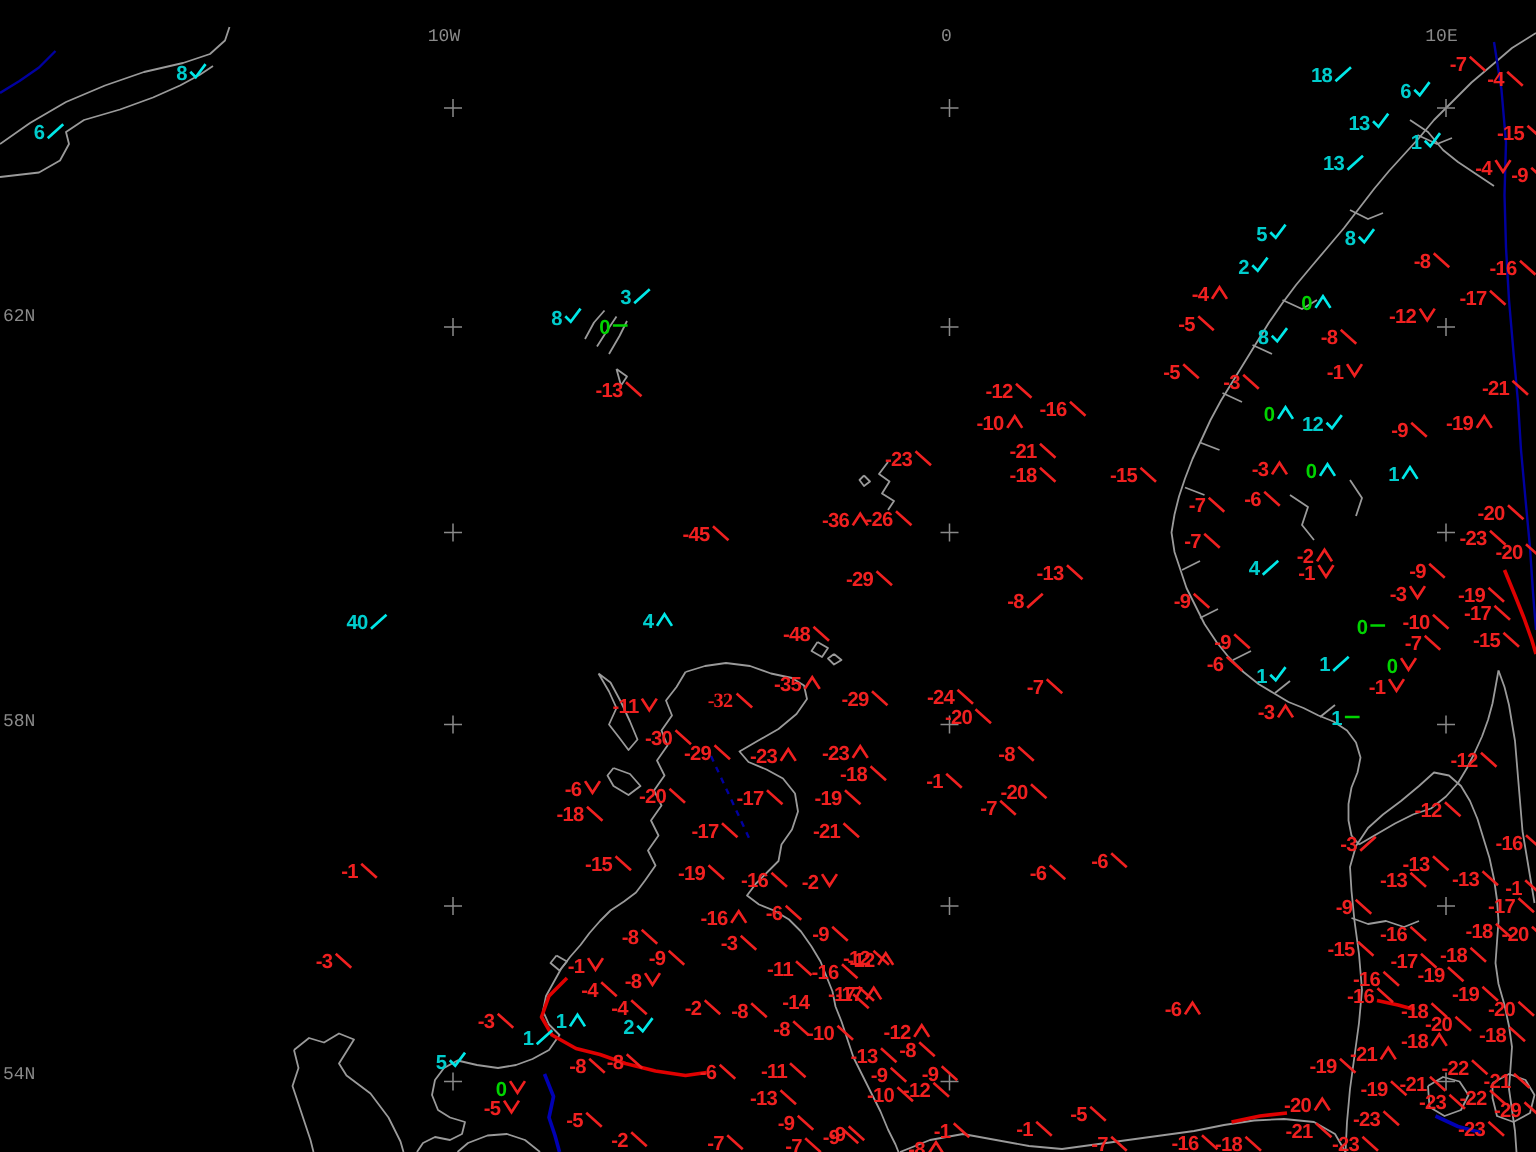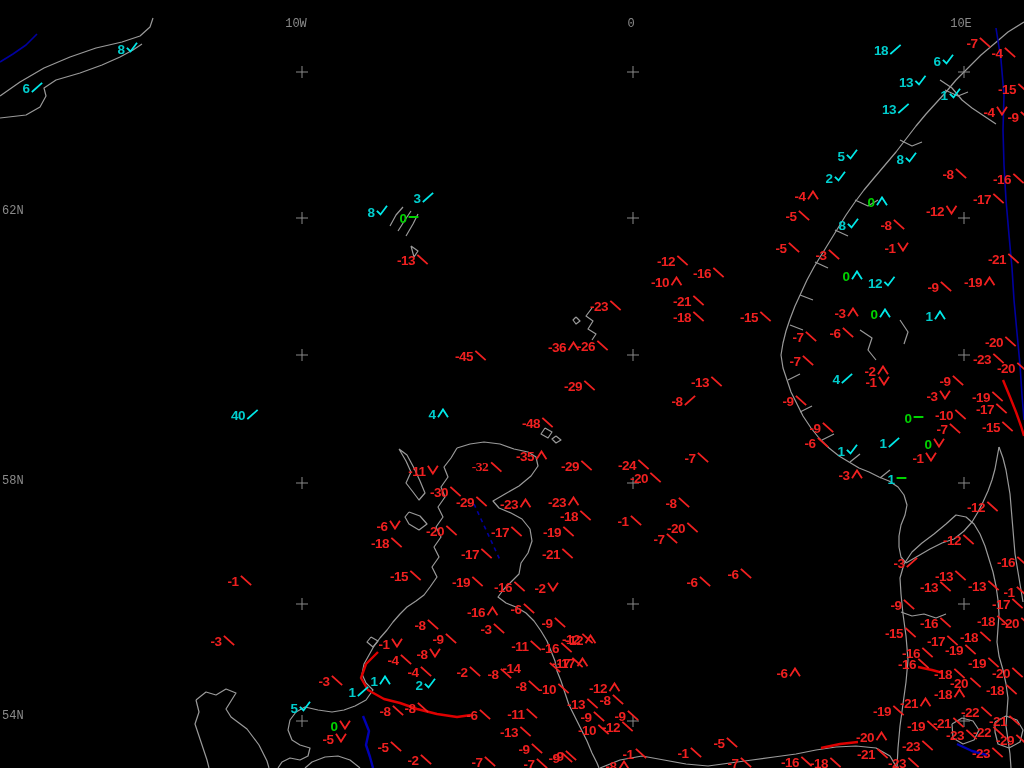--- a/index.html
+++ b/index.html
@@ -860,21 +860,21 @@
         <svg width="13" height="13" class="sym symn">
           <path d="M2 3 L11 11"></path>
         </svg>
       </div>
       <div class="st n" style="left: 568px; top: 663px;">
         <span>-17</span>
         <svg width="13" height="13" class="sym symn">
           <path d="M2 3 L11 11"></path>
         </svg>
       </div>
-      <div class="st n" style="left: 532px; top: 668px; gap: 28px;">
+      <div class="st n" style="left: 551px; top: 668px; gap: 28px;">
         <span>-14</span>
         <svg width="13" height="13" class="sym symn">
           <path d="M2 3 L11 11"></path>
         </svg>
       </div>
       <div class="st n" style="left: 469px; top: 672px;">
         <span>-2</span>
         <svg width="13" height="13" class="sym symn">
           <path d="M2 3 L11 11"></path>
         </svg>

